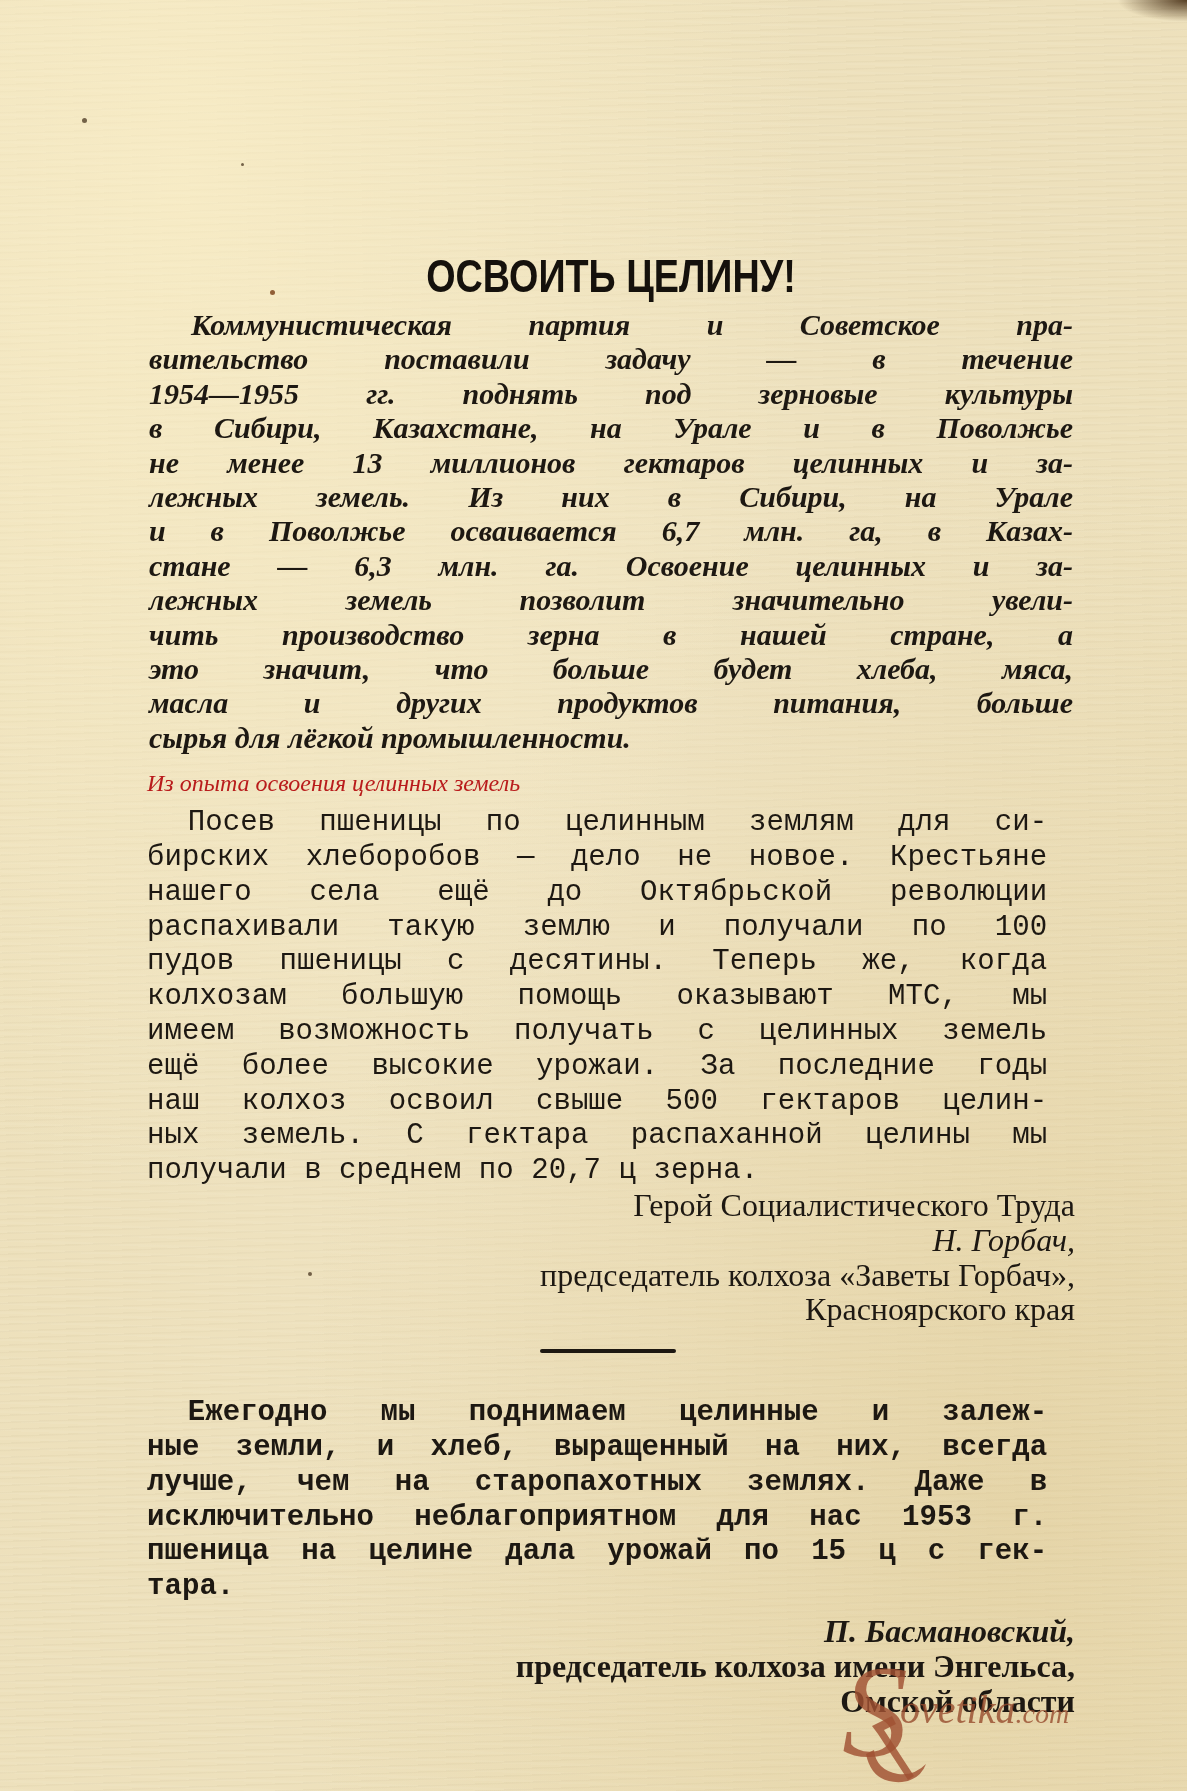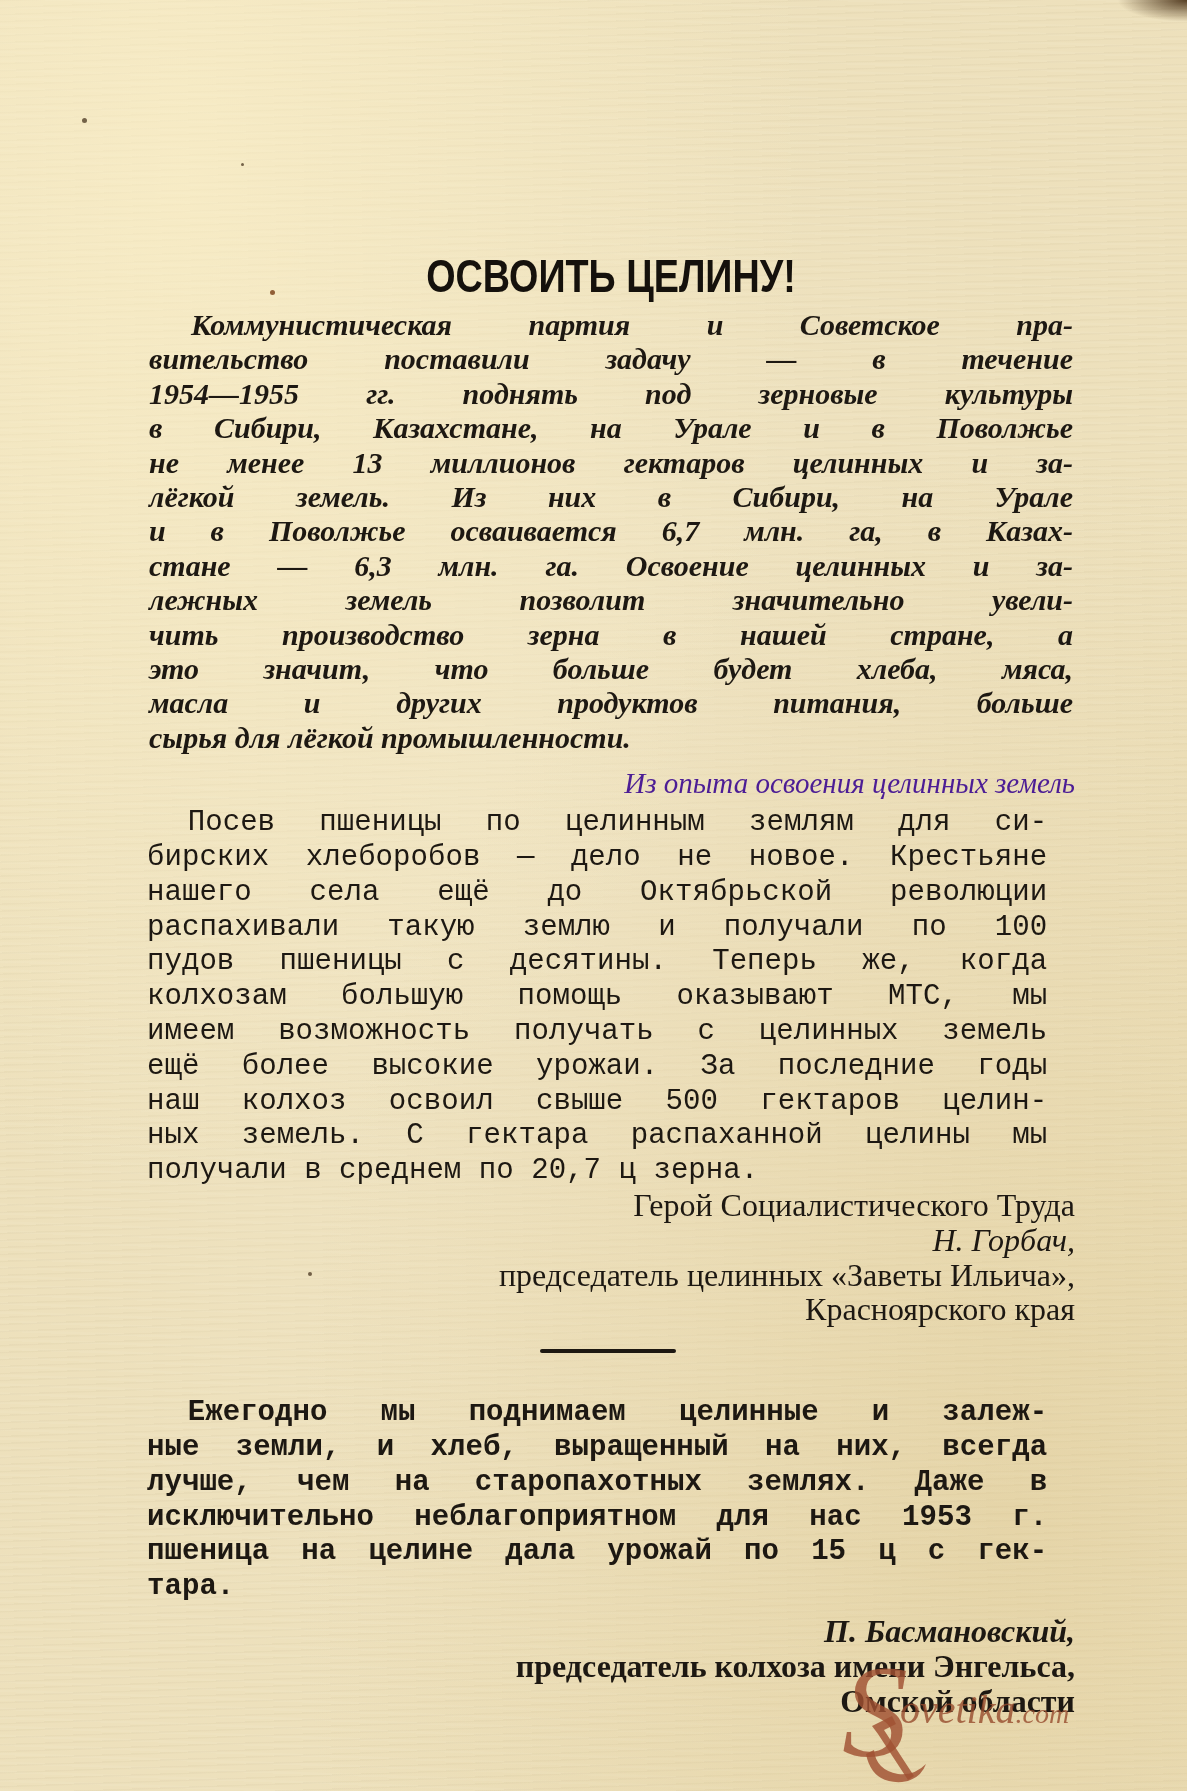--- a/index.html
+++ b/index.html
@@ -45,27 +45,27 @@
     font-size: 30px;
     line-height: 34.4px;
     text-align: justify;
     text-align-last: justify;
     margin: 2px;
   }
   .lead .line { display: block; text-align: justify; text-align-last: justify; white-space: nowrap; }
   .lead .line.last { text-align-last: left; }
   .lead .line.indent { padding-left: 42px; }
   .subhead {
-    text-align: right;
+    text-align: left;
     font-family: "Liberation Serif", serif;
     font-style: italic;
-    font-size: 29px;
+    font-size: 24px;
     line-height: 36px;
     margin: 10px 0 4px 0;
-    color: #4c1d95;
+    color: #b91c1c;
   }
   .body {
     font-family: Liberation Mono, monospace;
     font-size: 30px;
     line-height: 34.8px;
     margin: 0;
     color: #1d1812;
   }
   .body .line { display: block; text-align: justify; text-align-last: justify; white-space: nowrap; transform: scaleX(0.97); transform-origin: left; }
   .body .line.last { text-align-last: left; }
@@ -116,21 +116,21 @@
 
 <div class="page">
   <h1 class="title">ОСВОИТЬ ЦЕЛИНУ!</h1>
 
   <div class="lead">
     <span class="line indent">Коммунистическая партия и Советское пра-</span>
     <span class="line">вительство поставили задачу — в течение</span>
     <span class="line">1954—1955 гг. поднять под зерновые культуры</span>
     <span class="line">в Сибири, Казахстане, на Урале и в Поволжье</span>
     <span class="line">не менее 13 миллионов гектаров целинных и за-</span>
-    <span class="line">лёгкой земель. Из них в Сибири, на Урале</span>
+    <span class="line">лежных земель. Из них в Сибири, на Урале</span>
     <span class="line">и в Поволжье осваивается 6,7 млн. га, в Казах-</span>
     <span class="line">стане — 6,3 млн. га. Освоение целинных и за-</span>
     <span class="line">лежных земель позволит значительно увели-</span>
     <span class="line">чить производство зерна в нашей стране, а</span>
     <span class="line">это значит, что больше будет хлеба, мяса,</span>
     <span class="line">масла и других продуктов питания, больше</span>
     <span class="line last">сырья для лёгкой промышленности.</span>
   </div>
 
   <div class="subhead">Из опыта освоения целинных земель</div>
@@ -144,21 +144,21 @@
     <span class="line">колхозам большую помощь оказывают МТС, мы</span>
     <span class="line">имеем возможность получать с целинных земель</span>
     <span class="line">ещё более высокие урожаи. За последние годы</span>
     <span class="line">наш колхоз освоил свыше 500 гектаров целин-</span>
     <span class="line">ных земель. С гектара распаханной целины мы</span>
     <span class="line last">получали в среднем по 20,7 ц зерна.</span>
   </div>
   <div>
     <span class="sig">Герой Социалистического Труда</span>
     <span class="sig italic">Н. Горбач,</span>
-    <span class="sig">председатель целинных «Заветы Ильича»,</span>
+    <span class="sig">председатель колхоза «Заветы Горбач»,</span>
     <span class="sig">Красноярского края</span>
   </div>
 
   <div class="divider-wrap">
     <div class="divider"></div>
   </div>
 
   <div class="body" style="font-weight:bold;">
     <span class="line indent">Ежегодно мы поднимаем целинные и залеж-</span>
     <span class="line">ные земли, и хлеб, выращенный на них, всегда</span>

